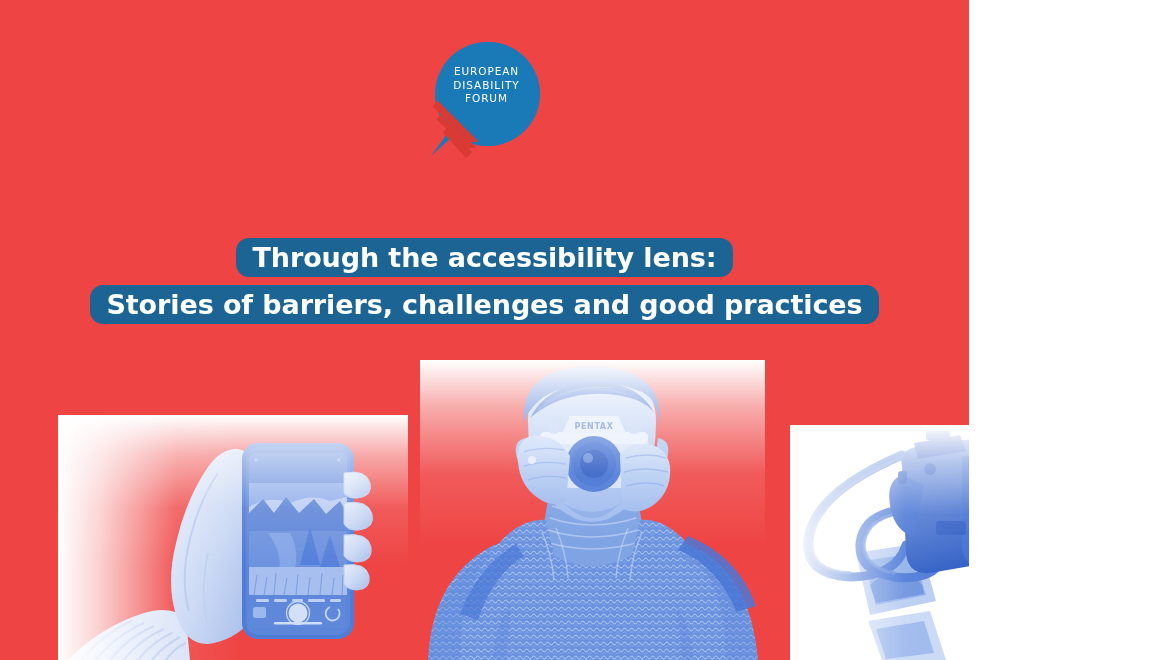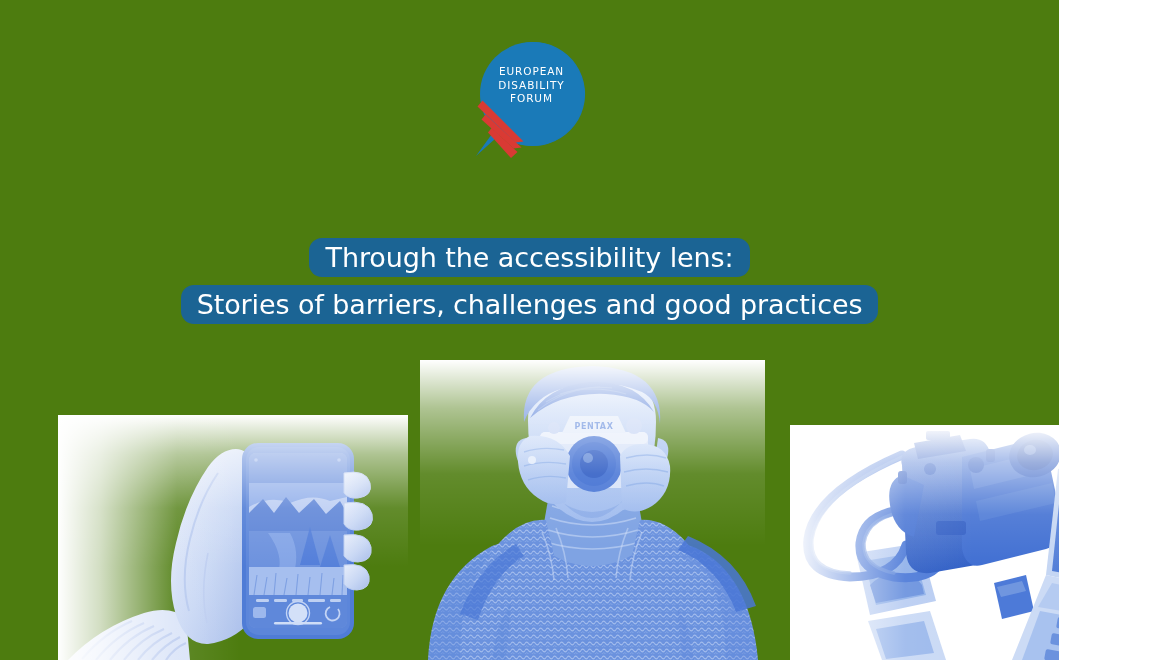--- a/index.html
+++ b/index.html
@@ -8,23 +8,23 @@
   html, body {
     width: 1173px;
     height: 660px;
     overflow: hidden;
     background: #ffffff;
     font-family: "Liberation Sans", sans-serif;
   }
 
   .poster {
     position: relative;
-    width: 1059px;
+    width: 969px;
     height: 660px;
-    background: #4d7c0f;
+    background: #ef4444;
     overflow: hidden;
   }
 
   
   .logo-wrap {
     position: absolute;
     left: 0;
     right: 0;
     top: 38px;
     height: 120px;
@@ -74,21 +74,21 @@
     position: absolute;
     left: 0;
     right: 0;
     top: 236px;
     text-align: center;
     line-height: 43px;
   }
   .banner-inner {
     font-family: "DejaVu Sans", sans-serif;
     font-size: 27px;
-    font-weight: normal;
+    font-weight: bold;
     color: #ffffff;
     background: #1b6494;
     padding: 4px 16px;
     border-radius: 13px;
     -webkit-box-decoration-break: clone;
     box-decoration-break: clone;
     letter-spacing: -0.1px;
   }
   .banner-inner .ln2 { white-space: nowrap; }
 

